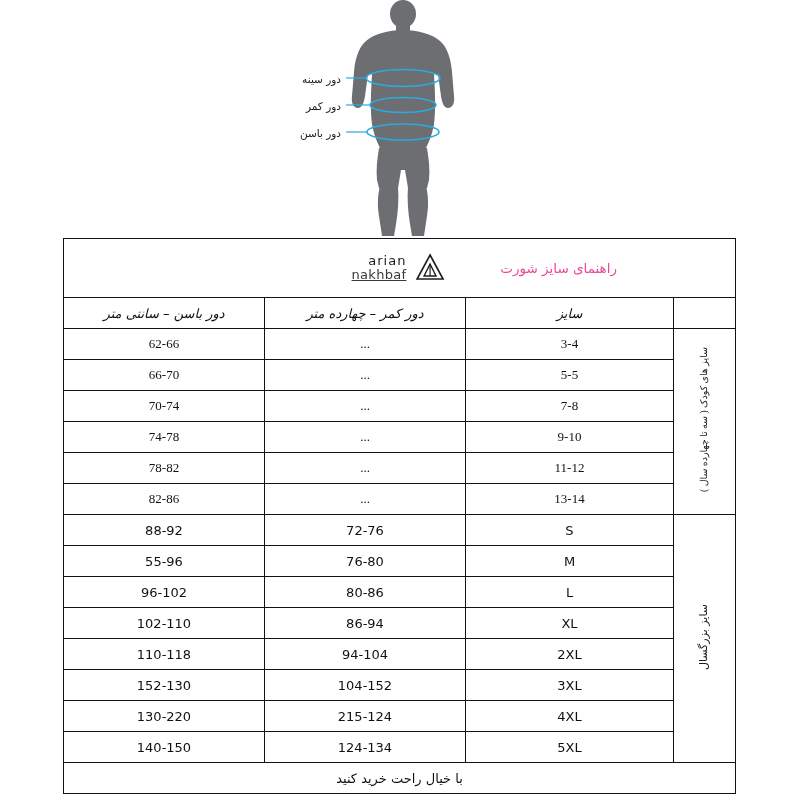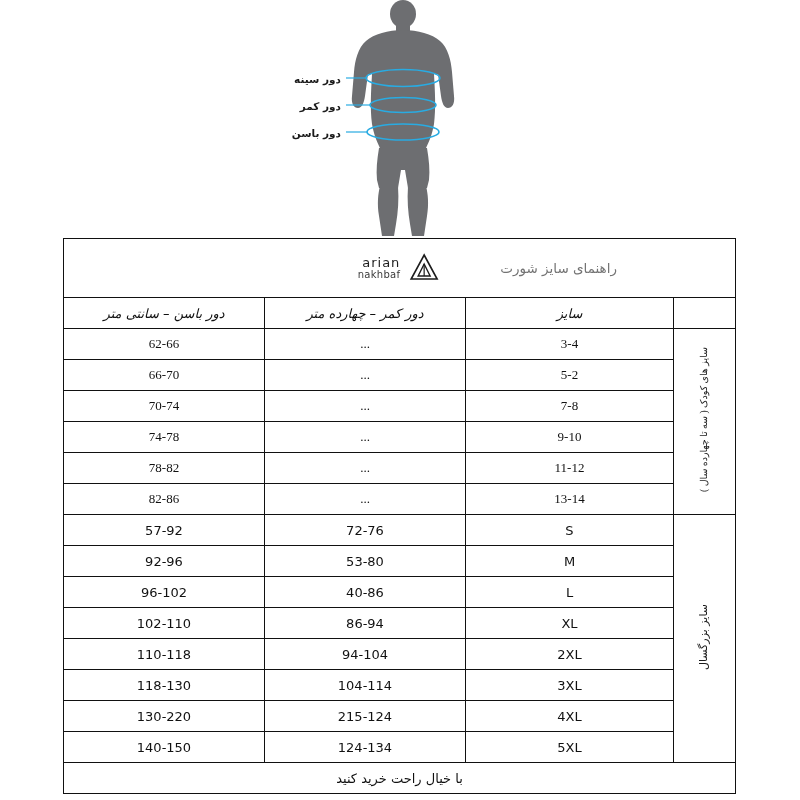--- a/index.html
+++ b/index.html
@@ -20,21 +20,20 @@
     width: 800px;
     height: 800px;
     background: #ffffff;
   }
 
   
   .figure-area {
     position: relative;
     width: 800px;
     height: 238px;
-    font-weight: bold;
   }
 
   .figure-svg {
     position: absolute;
     left: 0;
     top: 0;
   }
 
   .fig-label {
     position: absolute;
@@ -89,21 +88,21 @@
     gap: 0;
     height: 58px;
     position: relative;
   }
   .title-text {
     position: absolute;
     right: 118px;
     top: 50%;
     transform: translateY(-50%);
     font-size: 13.5px;
-    color: #737373;
+    color: #ec4899;
     direction: rtl;
     white-space: nowrap;
   }
   .brand-block {
     position: absolute;
     left: 50%;
     top: 50%;
     transform: translate(-50%, -50%);
     display: flex;
     align-items: center;
@@ -115,23 +114,24 @@
     align-items: flex-start;
     line-height: 1.05;
   }
   .brand-name {
     font-size: 13px;
     letter-spacing: 1px;
     color: #1d1d1d;
     font-family: "DejaVu Sans", "Liberation Sans", sans-serif;
   }
   .brand-sub {
-    font-size: 10px;
+    font-size: 13px;
     letter-spacing: 0.3px;
     color: #3a3a3a;
+    text-decoration: underline;
   }
 
   
   .col-head td {
     height: 30px;
     font-size: 12.5px;
     direction: rtl;
     font-style: italic;
   }
 
@@ -281,21 +281,21 @@
 
         <tr class="kids-row">
           <td class="side-cell" rowspan="6">
             <span class="vert-label small">سایز های کودک ( سه تا چهارده سال )</span>
           </td>
           <td>3-4</td>
           <td>...</td>
           <td>62-66</td>
         </tr>
         <tr class="kids-row">
-          <td>5-2</td>
+          <td>5-5</td>
           <td>...</td>
           <td>66-70</td>
         </tr>
         <tr class="kids-row">
           <td>7-8</td>
           <td>...</td>
           <td>70-74</td>
         </tr>
         <tr class="kids-row">
           <td>9-10</td>
@@ -312,46 +312,46 @@
           <td>...</td>
           <td>82-86</td>
         </tr>
 
         <tr class="adult-row">
           <td class="side-cell" rowspan="8">
             <span class="vert-label">سایز بزرگسال</span>
           </td>
           <td>S</td>
           <td class="val">72-76</td>
-          <td class="val">57-92</td>
+          <td class="val">88-92</td>
         </tr>
         <tr class="adult-row">
           <td>M</td>
-          <td class="val">53-80</td>
-          <td class="val">92-96</td>
+          <td class="val">76-80</td>
+          <td class="val">55-96</td>
         </tr>
         <tr class="adult-row">
           <td>L</td>
-          <td class="val">40-86</td>
+          <td class="val">80-86</td>
           <td class="val">96-102</td>
         </tr>
         <tr class="adult-row">
           <td>XL</td>
           <td class="val">86-94</td>
           <td class="val">102-110</td>
         </tr>
         <tr class="adult-row">
           <td>2XL</td>
           <td class="val">94-104</td>
           <td class="val">110-118</td>
         </tr>
         <tr class="adult-row">
           <td>3XL</td>
-          <td class="val">104-114</td>
-          <td class="val">118-130</td>
+          <td class="val">104-152</td>
+          <td class="val">152-130</td>
         </tr>
         <tr class="adult-row">
           <td>4XL</td>
           <td class="val">215-124</td>
           <td class="val">130-220</td>
         </tr>
         <tr class="adult-row">
           <td>5XL</td>
           <td class="val">124-134</td>
           <td class="val">140-150</td>

